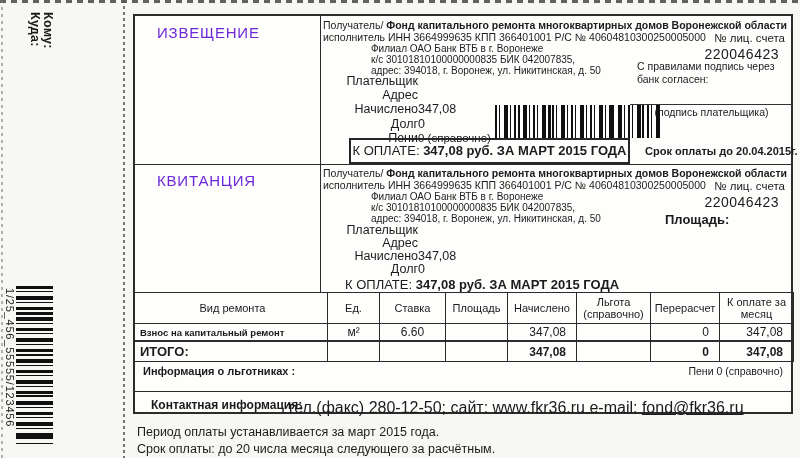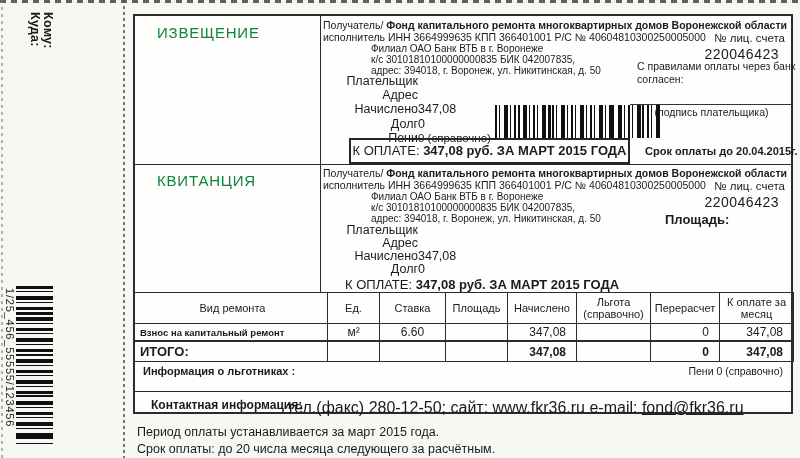--- a/index.html
+++ b/index.html
@@ -23,21 +23,21 @@
     background:
       repeating-linear-gradient(180deg,#101010 0 3px,transparent 3px 5px,#101010 5px 6px,transparent 6px 10px,#101010 10px 14px,transparent 14px 16px,#101010 16px 17px,transparent 17px 21px),
       repeating-linear-gradient(180deg,transparent 0 27px,#101010 27px 29px,transparent 29px 41px);}
   .mailcode{left:16px;top:288px;transform:rotate(90deg);transform-origin:0 0;
     font-size:11px;letter-spacing:.8px;white-space:nowrap;color:#222;}
   
   .receipt{left:133px;top:14px;width:660px;height:400px;box-sizing:border-box;
     background:#fefefd;border:2px solid #2b2b2b;}
   .vdiv{left:185px;top:0;width:0;height:276px;border-left:1.5px solid #2b2b2b;}
   .hdiv{left:0;top:148px;width:656px;height:0;border-top:1.5px solid #2b2b2b;}
-  .sect-title{left:22px;font-size:15px;letter-spacing:.8px;color:#15803d;}
+  .sect-title{left:22px;font-size:15px;letter-spacing:.8px;color:#6d28d9;}
   .recv{left:188px;width:455px;font-size:10.5px;line-height:12px;white-space:nowrap;}
   .recv .bank{padding-left:48px;font-size:10px;line-height:11px;}
   .acct{right:6px;width:140px;text-align:right;}
   .acct .lbl{font-size:11.5px;}
   .acct .num{font-size:14px;letter-spacing:.5px;margin-top:2px;padding-right:6px;}
   .agree{left:502px;top:44px;width:160px;font-size:10.5px;line-height:13px;}
   .sigline{left:495px;top:88px;width:163px;border-top:1.2px solid #333;height:0;}
   .sigcap{left:495px;top:90px;width:163px;text-align:center;font-size:10.5px;}
   .prow{left:188px;font-size:12.5px;white-space:nowrap;}
   .prow .l{display:inline-block;width:95px;text-align:right;}
@@ -97,21 +97,21 @@
     <div class="bank">Филиал ОАО Банк ВТБ в г. Воронеже</div>
     <div class="bank">к/с 30101810100000000835 БИК 042007835,</div>
     <div class="bank">адрес: 394018, г. Воронеж, ул. Никитинская, д. 50</div>
   </div>
 
   <div class="abs acct" style="top:16px;">
     <div class="lbl">№ лиц. счета</div>
     <div class="num">220046423</div>
   </div>
 
-  <div class="abs agree">С правилами оплаты через банк согласен:</div>
+  <div class="abs agree">С правилами подпись через банк согласен:</div>
   <div class="abs sigline"></div>
   <div class="abs sigcap">(подпись плательщика)</div>
 
   <div class="abs prow" style="top:58px;"><span class="l">Плательщик</span></div>
   <div class="abs prow" style="top:72px;"><span class="l">Адрес</span></div>
   <div class="abs prow" style="top:86px;"><span class="l">Начислено</span><span>347,08</span></div>
   <div class="abs prow" style="top:101px;"><span class="l">Долг</span><span>0</span></div>
   <div class="abs prow" style="top:115px;font-size:11.5px;"><span class="l" style="font-size:12.5px;">Пени</span><span>0 (справочно)</span></div>
 
   <div class="abs bar1"></div>

